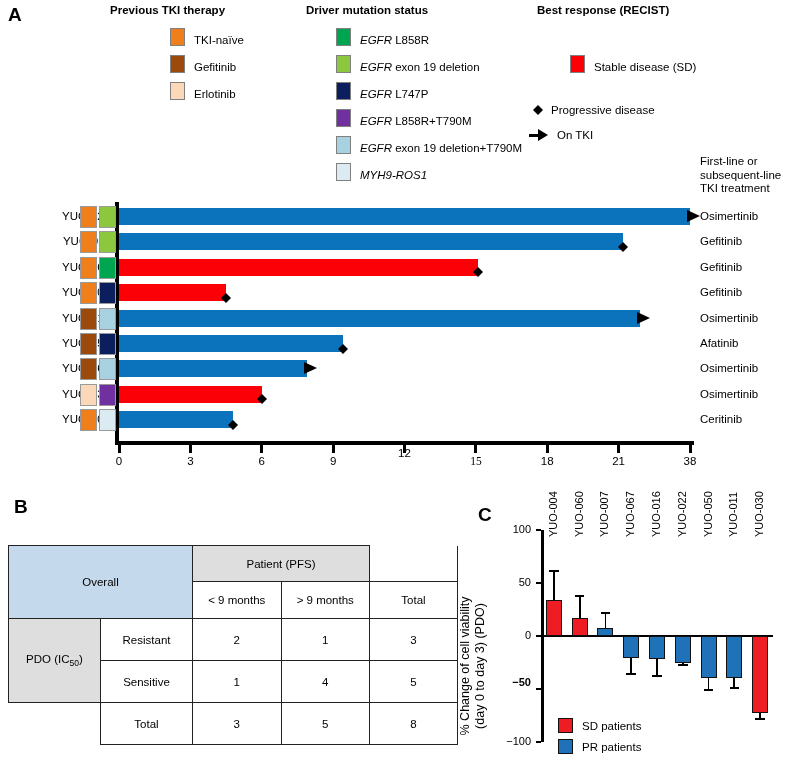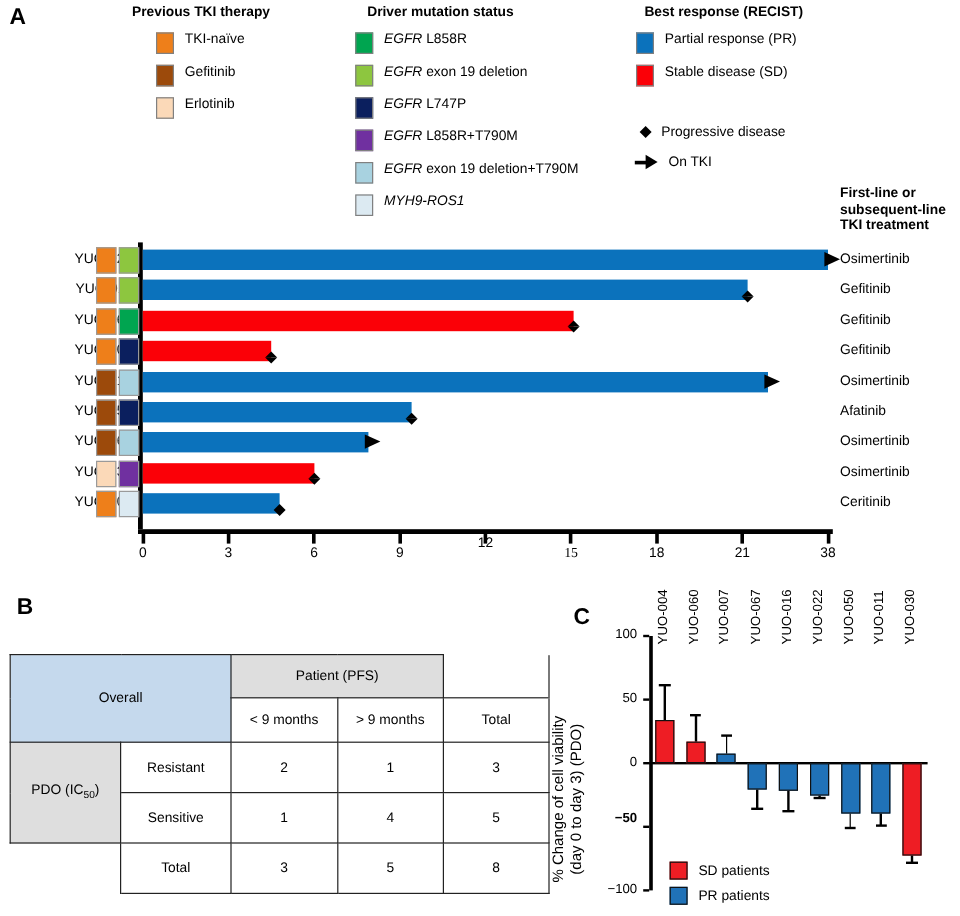--- a/index.html
+++ b/index.html
@@ -10,21 +10,21 @@
     font-family: "Liberation Sans", sans-serif;
     color: #000;
     overflow: hidden;
   }
   #fig { position: relative; width: 800px; height: 763px; }
 
   .panel-letter { position: absolute; font-weight: bold; font-size: 19px; }
 
   
   .legend-title { position: absolute; font-weight: bold; font-size: 11.5px; white-space: nowrap; }
-  .legend-row { position: absolute; display: flex; align-items: flex-start; height: 19px; }
+  .legend-row { position: absolute; display: flex; align-items: flex-end; height: 19px; margin-left: 40px; }
   .sw {
     width: 15px; height: 18px;
     border: 1px solid #808080;
     flex: 0 0 auto;
   }
   .legend-label { font-size: 11.5px; margin-left: 9px; white-space: nowrap; }
   .legend-label i { font-style: italic; }
 
   .marker-row { position: absolute; display: flex; align-items: center; font-size: 11.5px; }
   .diamond-glyph {
@@ -40,21 +40,21 @@
   .arrow-glyph { position: relative; width: 20px; height: 12px; flex: 0 0 auto; }
   .arrow-glyph .shaft { position: absolute; left: 0; top: 4.5px; width: 12px; height: 3.4px; background: #000; }
   .arrow-glyph .head {
     position: absolute; left: 9px; top: 0px; width: 0; height: 0;
     border-top: 6px solid transparent; border-bottom: 6px solid transparent;
     border-left: 10px solid #000;
   }
   .marker-text { margin-left: 8px; white-space: nowrap; }
 
   .rightcol-title {
-    position: absolute; font-weight: bold; font-size: 11.5px;
+    position: absolute; font-weight: normal; font-size: 11.5px;
     line-height: 13.5px; white-space: nowrap;
   }
   .row-label {
     position: absolute; font-size: 11.5px; text-align: right;
     width: 72px; left: 38px; white-space: nowrap;
   }
   .row-chip {
     position: absolute; width: 17px; height: 22px;
     border: 1px solid #9a9a9a;
   }
@@ -172,24 +172,20 @@
     <span class="sw" style="background:#A8D2E0"></span>
     <span class="legend-label"><i>EGFR</i><span> exon 19 deletion+T790M</span></span>
   </div>
   <div class="legend-row" style="left:296px; top:162px;">
     <span class="sw" style="background:#DCEAF2"></span>
     <span class="legend-label"><i>MYH9-ROS1</i></span>
   </div>
 
   <div class="legend-title" style="left:537px; top:4px;">Best response (RECIST)</div>
 
-  <div class="legend-row" style="left:530px; top:27px;">
-    <span class="sw" style="background:#0B72BC"></span>
-    <span class="legend-label">Partial response (PR)</span>
-  </div>
   <div class="legend-row" style="left:530px; top:54px;">
     <span class="sw" style="background:#FB0007"></span>
     <span class="legend-label">Stable disease (SD)</span>
   </div>
 
   <div class="marker-row" style="left:533px; top:104px;">
     <span class="diamond-glyph"></span>
     <span class="marker-text">Progressive disease</span>
   </div>
   <div class="marker-row" style="left:529px; top:129px;">

